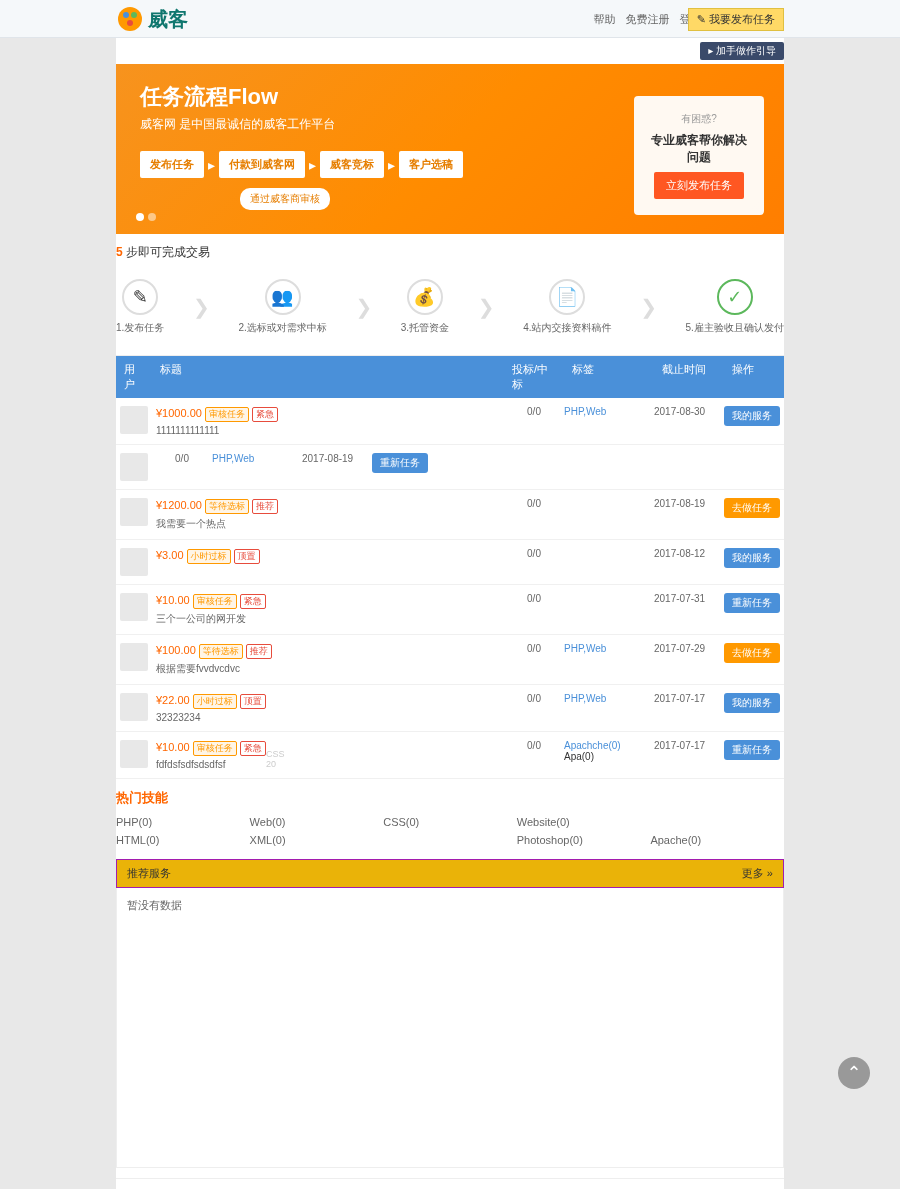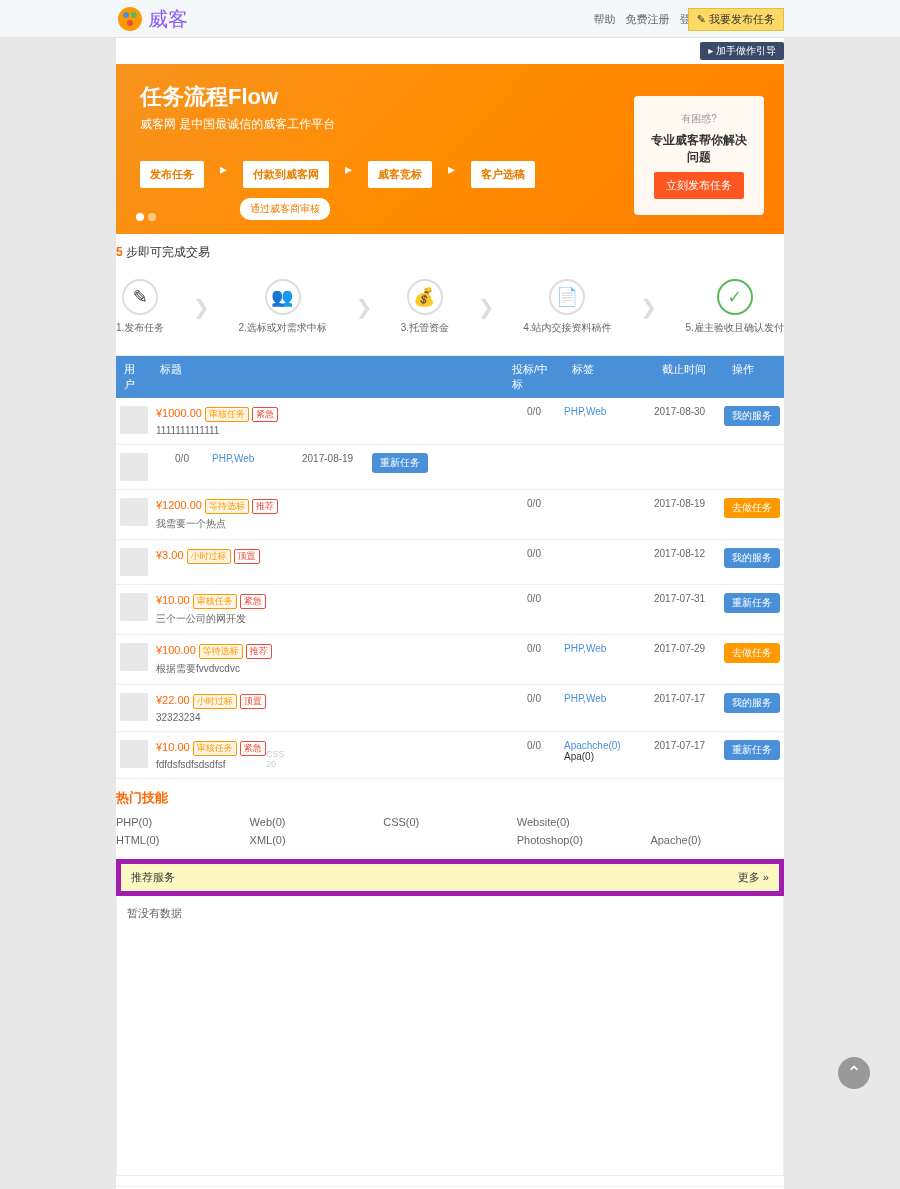--- a/index.html
+++ b/index.html
@@ -1,30 +1,30 @@
 <!DOCTYPE html>
 <html><head>
 <meta charset="utf-8">
 <style>
 *{margin:0;padding:0;box-sizing:border-box;font-family:"Microsoft YaHei",Arial,sans-serif}
 body{background:#e8e8e8;font-size:12px;color:#333}
 .header{background:#f5f8fa;border-bottom:1px solid #e0e5ea;height:38px}
 .header-inner{width:668px;margin:0 auto;display:flex;align-items:center;height:38px;position:relative}
 .logo{display:flex;align-items:center;gap:4px}
 .logo-icon{width:28px;height:28px;position:relative}
-.logo-text{font-size:20px;font-weight:normal;color:#8b5cf6}
+.logo-text{font-size:20px;font-weight:bold;color:#0f766e}
 .header-links{position:absolute;right:74px;display:flex;gap:10px;font-size:11px;color:#666}
 .header-links span{cursor:pointer}
 .publish-btn{position:absolute;right:0;background:#ffd966;border:1px solid #e0c040;padding:3px 8px;font-size:11px;cursor:pointer;display:flex;align-items:center;gap:3px;color:#333}
 .container{width:668px;margin:0 auto;background:#fff}
 .guide-bar{background:#3a4a6a;color:#fff;font-size:10px;padding:2px 8px;float:right;margin:4px 0;border-radius:2px}
 .banner{width:100%;height:170px;background:linear-gradient(135deg,#f7931e 0%,#ff8c00 50%,#ff7e00 100%);position:relative;clear:both;padding:18px 24px}
 .banner-title{color:#fff;font-size:22px;font-weight:bold}
 .banner-sub{color:#fff;font-size:12px;margin-top:4px}
-.flow-boxes{display:flex;margin-top:28px;gap:16px}
+.flow-boxes{display:flex;align-items:center;margin-top:18px;gap:4px}
 .flow-box{background:#fff;color:#e67e00;padding:6px 10px;font-size:11px;border-radius:2px;font-weight:bold}
 .flow-arrow{color:#fff;font-size:14px}
 .flow-audit{background:#fff;color:#e67e00;padding:4px 10px;font-size:10px;border-radius:10px;margin-top:10px;display:inline-block;margin-left:100px}
 .cta-box{position:absolute;right:20px;top:32px;background:rgba(255,255,255,0.95);padding:16px;border-radius:4px;width:130px;text-align:center}
 .cta-q{font-size:10px;color:#999}
 .cta-title{font-size:12px;font-weight:bold;margin:6px 0;color:#333}
 .cta-btn{background:#ff5722;color:#fff;border:none;padding:6px 12px;font-size:11px;cursor:pointer;border-radius:2px}
 .dots{position:absolute;bottom:10px;left:20px}
 .dot{display:inline-block;width:8px;height:8px;border-radius:50%;background:rgba(255,255,255,0.5);margin-right:4px}
 .dot.active{background:#fff}
@@ -54,21 +54,21 @@
 .td-bid{width:60px;font-size:10px;color:#666;text-align:center}
 .td-tag{width:90px;font-size:10px}
 .td-tag a{color:#4a90d9;text-decoration:none}
 .td-date{width:70px;font-size:10px;color:#666}
 .td-op{width:60px}
 .op-btn{background:#4a90d9;color:#fff;border:none;padding:3px 8px;font-size:10px;border-radius:3px;cursor:pointer}
 .op-btn.orange{background:#f90}
 .skill-title{color:#f60;font-size:13px;font-weight:bold;padding:10px 0 6px}
 .skills{display:flex;flex-wrap:wrap;padding-bottom:10px}
 .skill{width:20%;font-size:11px;color:#666;padding:3px 0}
-.rec-header{background:#fef9c3;padding:6px 10px;display:flex;justify-content:space-between;font-size:11px;border:5px solid #a21caf}
+.rec-header{background:#eab308;padding:6px 10px;display:flex;justify-content:space-between;font-size:11px;border:1px solid #a21caf}
 .rec-body{border:1px solid #eee;border-top:none;padding:10px;font-size:11px;color:#666;min-height:280px}
 .info-grid{display:flex;padding:20px 0;border-top:1px solid #eee;margin-top:10px}
 .back-top{position:fixed;right:30px;bottom:100px;width:32px;height:32px;background:#999;border-radius:50%;color:#fff;display:flex;align-items:center;justify-content:center;font-size:18px;cursor:pointer}
 .cloud{position:absolute;color:#ccc;font-size:9px}
 </style>
 </head>
 <body>
 
 <div class="header">
 <div class="header-inner">

